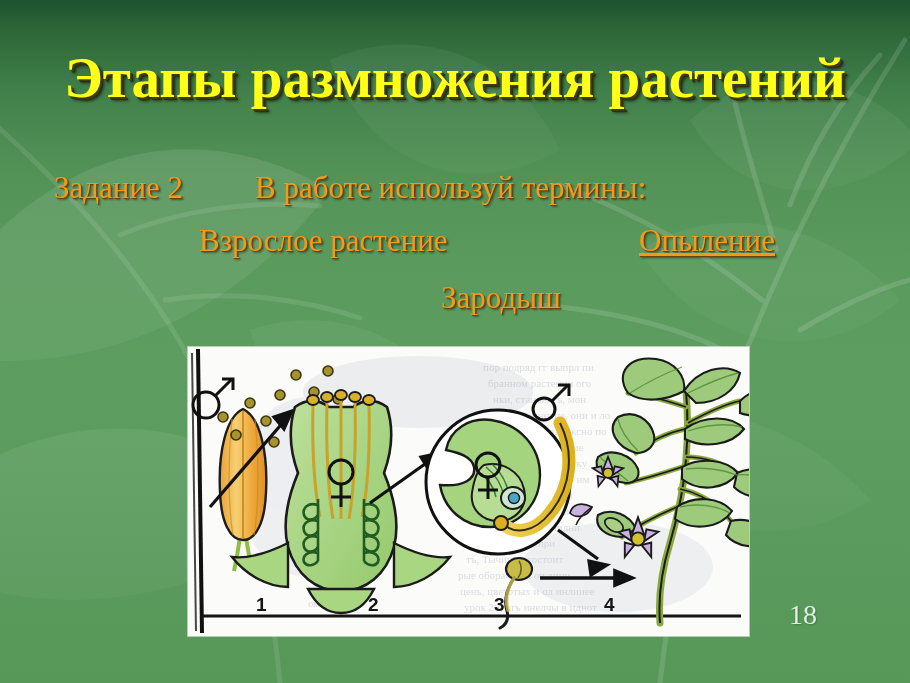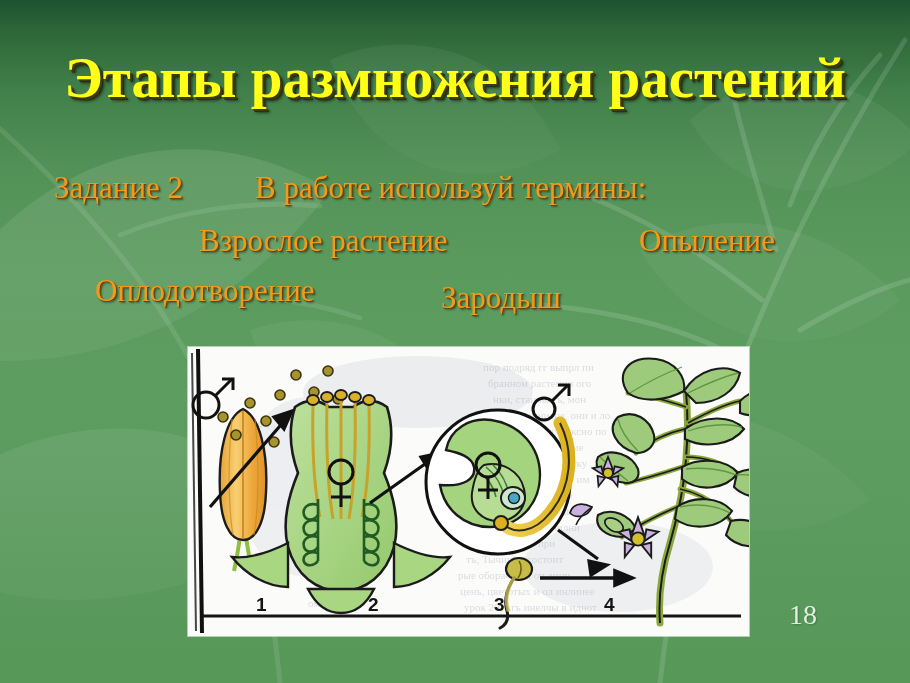--- a/index.html
+++ b/index.html
@@ -58,21 +58,21 @@
     font-size: 31px;
     color: #f29a1a;
     white-space: nowrap;
     text-shadow:
        1px 1px 0 #6b4208,
        2px 2px 2px rgba(0,0,0,.45);
   }
   #line1 { left: 54px;  top: 170px; }
   #line1 .gap { display:inline-block; width: 72px; }
   #line2a { left: 199px; top: 223px; }
-  #line2b { left: 639px; top: 223px; }
+  #line2b { left: 639px; top: 223px; text-decoration: underline; }
   #line3a { left: 95px;  top: 273px; }
   #line3b { left: 441px; top: 280px; }
 
   
   #pagenum {
     position: absolute;
     right: 93px;
     bottom: 52px;
     font-size: 28px;
     color: #eef6ee;
@@ -150,21 +150,20 @@
   </div>
 
   <div id="title">Этапы размножения растений</div>
 
   <div class="bodyline" id="line1">
     <span>Задание 2</span><span class="gap"></span><span>В работе используй термины:</span>
   </div>
 
   <div class="bodyline" id="line2a">Взрослое растение</div>
   <div class="bodyline" id="line2b">Опыление</div>
-  <div class="bodyline" id="line3a">Оплодотворение</div>
   <div class="bodyline" id="line3b">Зародыш</div>
 
   <div id="pagenum">18</div>
 
   <div id="diagram">
     <svg width="561" height="289" viewBox="0 0 561 289" xmlns="http://www.w3.org/2000/svg">
       <defs>
         <linearGradient id="antherG" x1="0" y1="0" x2="1" y2="0">
           <stop offset="0" stop-color="#e9a233"></stop>
           <stop offset="0.35" stop-color="#f7cf72"></stop>

